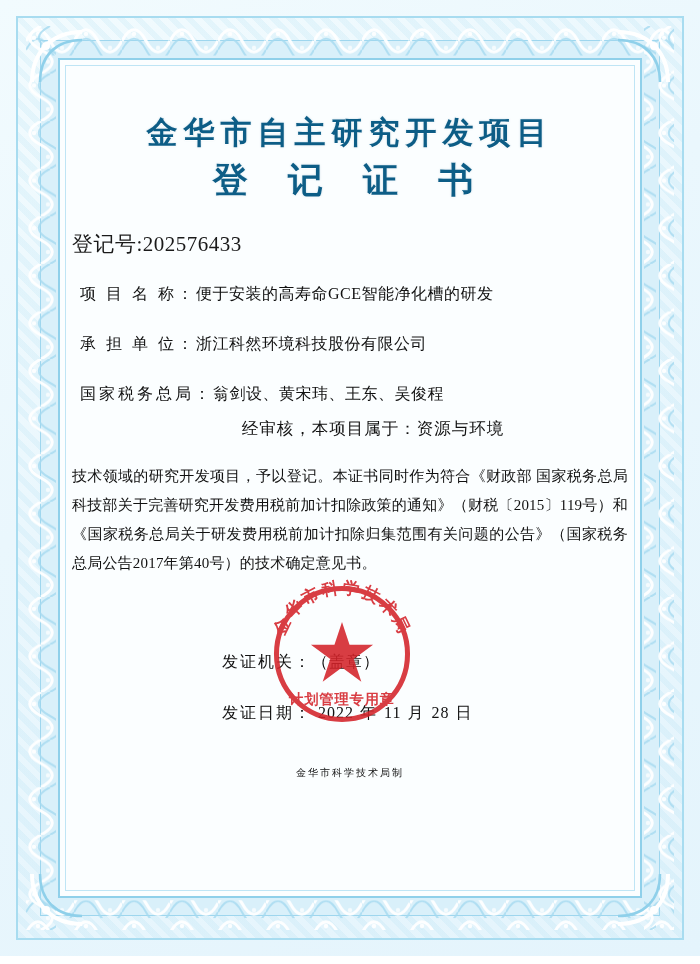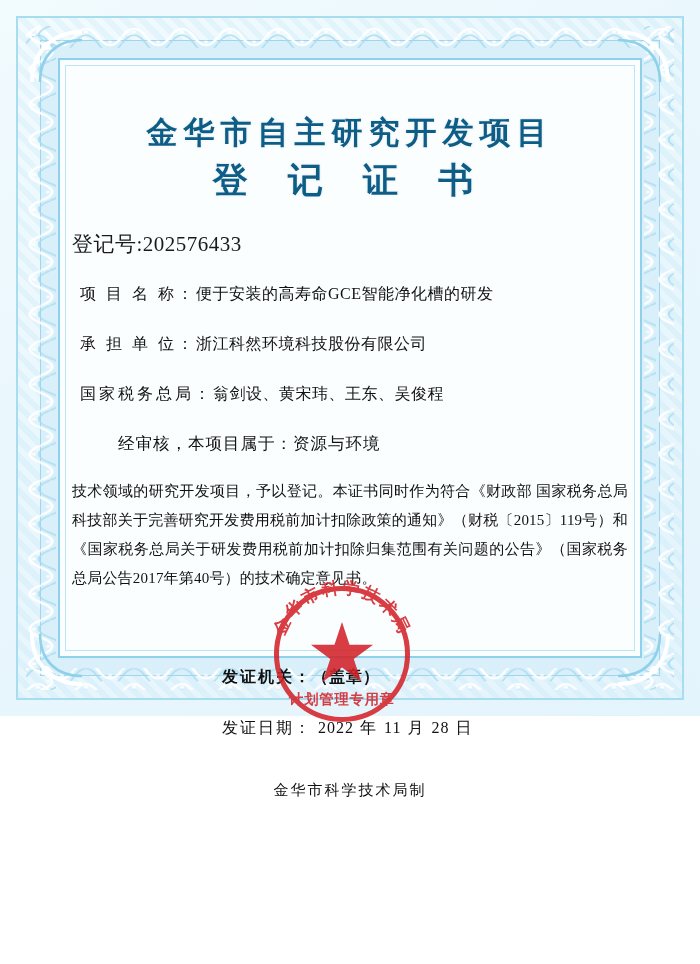--- a/index.html
+++ b/index.html
@@ -10,21 +10,21 @@
   body {
     width: 700px;
     height: 964px;
     font-family: "Liberation Serif", "DejaVu Serif", serif;
     overflow: hidden;
   }
 
   .certificate {
     position: relative;
     width: 700px;
-    height: 716px;
+    height: 956px;
     background: linear-gradient(150deg, #f2fbfe 0%, #eaf7fd 40%, #e4f4fc 100%);
     box-sizing: border-box;
   }
 
   
   .border-outer {
     position: absolute;
     left: 16px; top: 16px; right: 16px; bottom: 16px;
     border: 2px solid #a8dcf0;
     background:
@@ -108,64 +108,64 @@
     line-height: 28px;
   }
   .field-label {
     letter-spacing: 3px;
   }
   .field-value {
     letter-spacing: 0.5px;
   }
 
   .approve-row {
-    margin-top: 25px;
+    margin-top: 10px;
     padding-left: 46px;
     font-size: 16.5px;
     color: #111;
     letter-spacing: 1px;
+    text-align: center;
   }
 
   .body-text {
     margin-top: 22px;
     font-size: 15px;
     line-height: 29px;
     color: #111;
     text-align: justify;
     text-justify: inter-ideograph;
     letter-spacing: 0.2px;
   }
   .body-text p { margin: 0; text-indent: 0; }
 
   .issuer-row {
     position: relative;
     margin-top: 74px;
     padding-left: 150px;
     font-size: 16px;
     color: #111;
     letter-spacing: 2px;
-    font-weight: bold;
   }
   .issuer-paren {
     letter-spacing: 1px;
   }
 
   .date-row {
     margin-top: 30px;
     padding-left: 150px;
     font-size: 16px;
     color: #111;
     letter-spacing: 2px;
   }
   .date-row .num { letter-spacing: 1px; }
 
   .footer {
     margin-top: 42px;
     text-align: center;
-    font-size: 15px;
+    font-size: 10px;
     color: #111;
     letter-spacing: 2px;
   }
 
   
   .seal {
     position: absolute;
     left: 258px;
     top: 570px;
     width: 168px;

